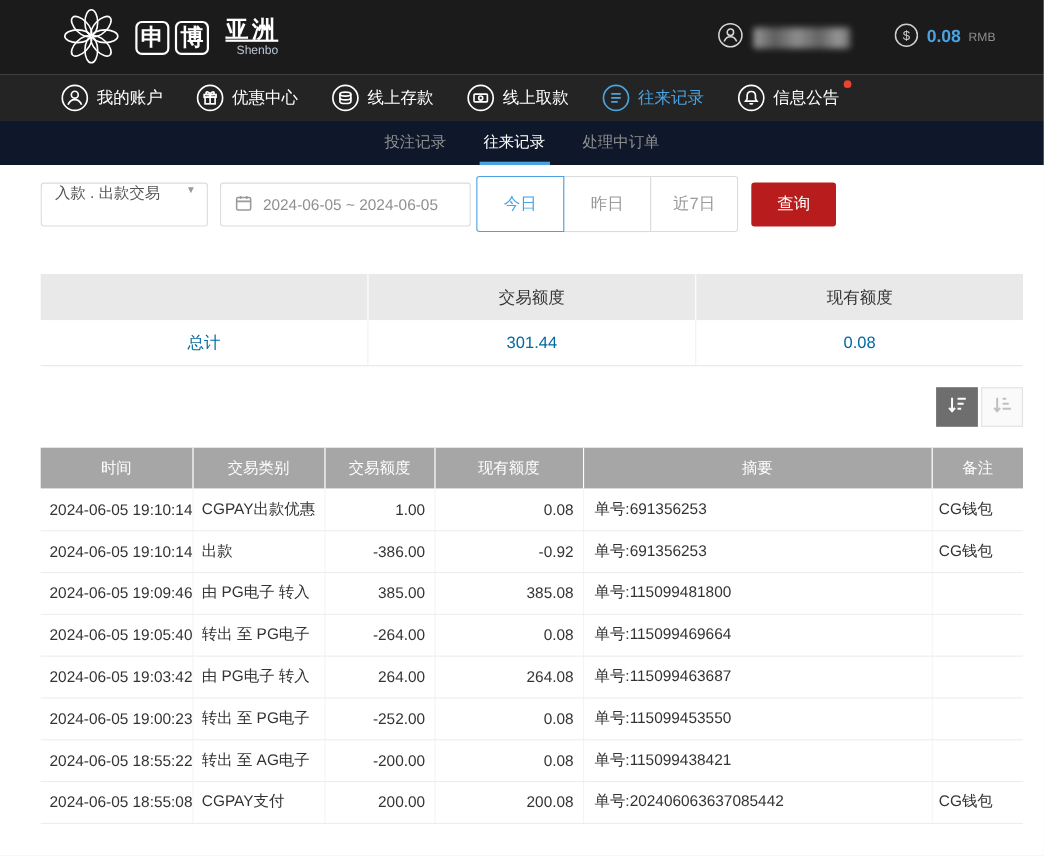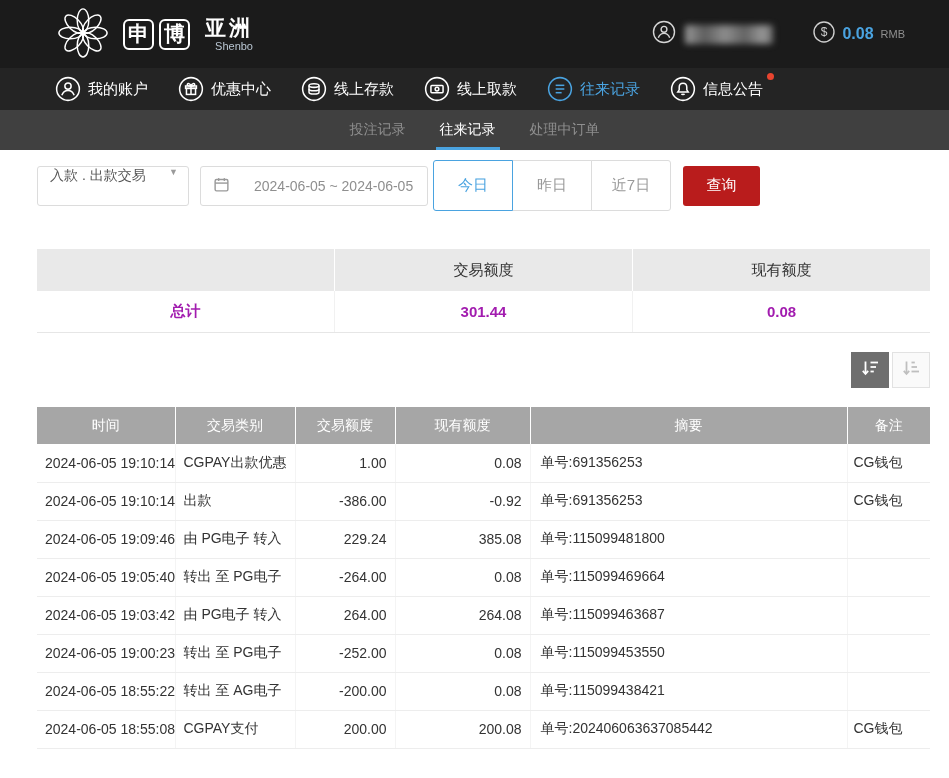--- a/index.html
+++ b/index.html
@@ -7,74 +7,74 @@
   .page { position:relative; width:949px; height:778px; overflow:hidden; background:#fff;
           font-family:"Liberation Sans","DejaVu Sans",sans-serif; }
 
   
   .topbar { height:68px; background:#1b1b1b; display:flex; align-items:center; padding:0 44px 0 56px; }
   .logo { display:flex; align-items:center; gap:11px; }
   .logo-chars { display:flex; gap:5px; margin-left:2px; }
   .logo-char { width:31px; height:31px; border:2px solid #fff; border-radius:6px; display:flex;
                align-items:center; justify-content:center; color:#fff; font-size:21px; font-weight:700; }
   .logo-right { display:flex; flex-direction:column; margin-left:4px; }
-  .logo-region { color:#fff; font-size:21px; font-weight:700; letter-spacing:3px; line-height:1.15; }
+  .logo-region { color:#fff; font-size:21px; font-weight:700; letter-spacing:3px; line-height:1.15;text-decoration:underline; }
   .logo-sub { color:#b9c6d2; font-size:11px; align-self:flex-end; line-height:1; }
   .topbar-right { margin-left:auto; display:flex; align-items:center; }
   .user-chip { display:flex; align-items:center; gap:9px; cursor:pointer; }
   .blur-name { width:88px; height:19px; border-radius:2px;
     background:linear-gradient(90deg,#9a9a9a,#5d5d5d 22%,#8d8d8d 45%,#636363 68%,#979797 88%,#6b6b6b);
     filter:blur(3px); }
   .balance { display:flex; align-items:center; gap:7px; margin-left:40px; }
   .balance-amount { color:#4aa3e0; font-size:16px; font-weight:600; }
   .balance-currency { color:#8f8f8f; font-size:11px; }
 
   
   .mainnav { height:42px; background:#242424; display:flex; align-items:center; padding-left:40px; }
   .nav-item { position:relative; display:flex; align-items:center; gap:7px; padding:0 15px; height:100%;
               color:#fff; font-size:15px; cursor:pointer; white-space:nowrap; }
   .nav-item.active { color:#4aa3e0; }
   .nav-icon { display:flex; }
   .nav-badge { position:absolute; top:5px; right:4px; width:7px; height:7px; border-radius:50%; background:#e8442f; }
 
   
-  .subnav { height:40px; background:#404040; display:flex; align-items:center; justify-content:center; }
+  .subnav { height:40px; background:#0f172a; display:flex; align-items:center; justify-content:center; }
   .subnav-item { position:relative; height:100%; display:flex; align-items:center; padding:0 17px;
                  color:#8f8f8f; font-size:14px; cursor:pointer; white-space:nowrap; }
   .subnav-item.active { color:#fff; }
   .subnav-item.active::after { content:""; position:absolute; left:13px; right:13px; bottom:0; height:3px; background:#4aa3e0; }
 
   
   .content { padding:0 19px 0 37px; }
 
   .filters { margin-top:10px; display:flex; align-items:center; }
   .select-box { width:152px; height:40px; border:1px solid #dcdcdc; border-radius:3px; display:flex;
                 padding:0 10px 15px 12px; color:#555; font-size:14px; cursor:pointer;gap:16px; }
   .select-chevron { margin-left:auto; color:#9a9a9a; font-size:9px; }
   .date-box { margin-left:11px; width:228px; height:40px; border:1px solid #dcdcdc; border-radius:3px;
-              display:flex; align-items:center; gap:24px; padding:0 12px; color:#8f8f8f; font-size:14px; cursor:text; }
+              display:flex; align-items:center; gap:9px; padding:0 12px; color:#8f8f8f; font-size:14px; cursor:text; }
   .quick-group { display:flex; margin-left:5px; }
   .quick-btn { width:80px; height:51px; border:1px solid #dcdcdc; background:#fff; color:#999; font-size:15px;
                display:flex; align-items:center; justify-content:center; margin-left:-1px; cursor:pointer; }
   .quick-btn:first-child { margin-left:0; border-radius:3px 0 0 3px; }
   .quick-btn:last-child { border-radius:0 3px 3px 0; }
   .quick-btn.active { border-color:#4aa3e0; color:#4aa3e0; position:relative; z-index:1; }
   .query-btn { margin-left:12px; width:77px; height:40px; background:#b91c1c; color:#fff; border:none;
                border-radius:3px; font-size:15px; cursor:pointer; font-family:inherit; }
 
   
   .summary { margin-top:38px; width:893px; }
   .summary-head { display:flex; height:42px; background:#e9e9e9; }
   .summary-head-cell { display:flex; align-items:center; justify-content:center; font-size:15px; color:#333;
                        border-right:1px solid #fff; }
   .summary-head-cell:last-child { border-right:none; }
   .sc0 { width:298px; } .sc1 { width:298px; } .sc2 { width:297px; }
   .summary-row { display:flex; height:42px; border-bottom:1px solid #e6e6e6; }
-  .summary-cell { display:flex; align-items:center; justify-content:center; font-size:15px; color:#a21caf;
-                  border-right:1px solid #f1f1f1;font-weight:bold; }
+  .summary-cell { display:flex; align-items:center; justify-content:center; font-size:15px; color:#0369a1;
+                  border-right:1px solid #f1f1f1; }
   .summary-cell:last-child { border-right:none; }
 
   
   .sort-row { margin-top:19px; display:flex; justify-content:flex-end; gap:3px; width:893px; }
   .sort-btn { width:38px; height:36px; display:flex; align-items:center; justify-content:center; cursor:pointer; }
   .sort-btn.dark { background:#6e6e6e; color:#fff; }
   .sort-btn.light { background:#fafafa; border:1px solid #e2e2e2; color:#bfbfbf; }
 
   
   .records { margin-top:19px; width:893px; border-collapse:collapse; table-layout:fixed; }
@@ -315,21 +315,21 @@
             <td class="c-time">2024-06-05 19:10:14</td>
             <td class="c-type">出款</td>
             <td class="c-amount">-386.00</td>
             <td class="c-balance">-0.92</td>
             <td class="c-summary">单号:691356253</td>
             <td class="c-remark">CG钱包</td>
           </tr>
           <tr>
             <td class="c-time">2024-06-05 19:09:46</td>
             <td class="c-type">由 PG电子 转入</td>
-            <td class="c-amount">229.24</td>
+            <td class="c-amount">385.00</td>
             <td class="c-balance">385.08</td>
             <td class="c-summary">单号:115099481800</td>
             <td class="c-remark"></td>
           </tr>
           <tr>
             <td class="c-time">2024-06-05 19:05:40</td>
             <td class="c-type">转出 至 PG电子</td>
             <td class="c-amount">-264.00</td>
             <td class="c-balance">0.08</td>
             <td class="c-summary">单号:115099469664</td>

